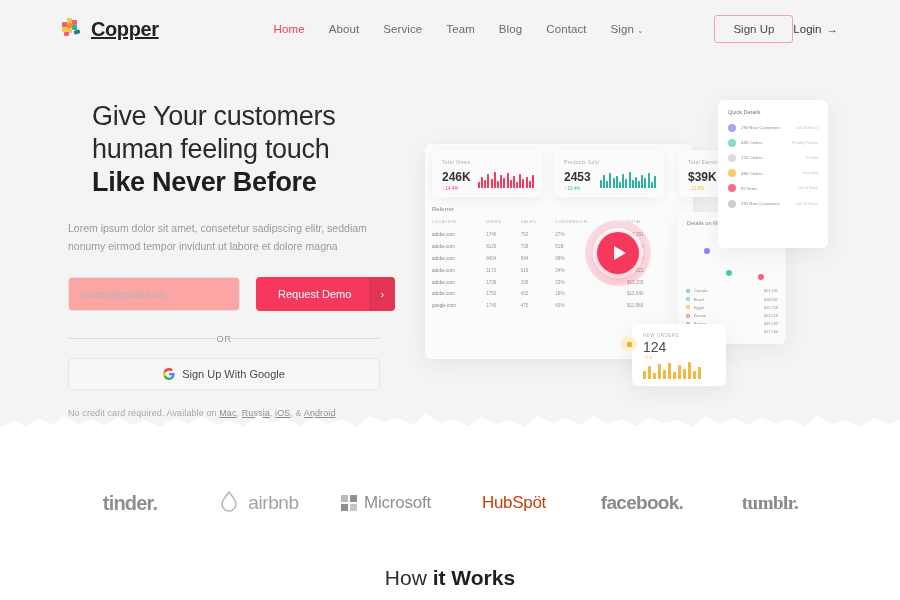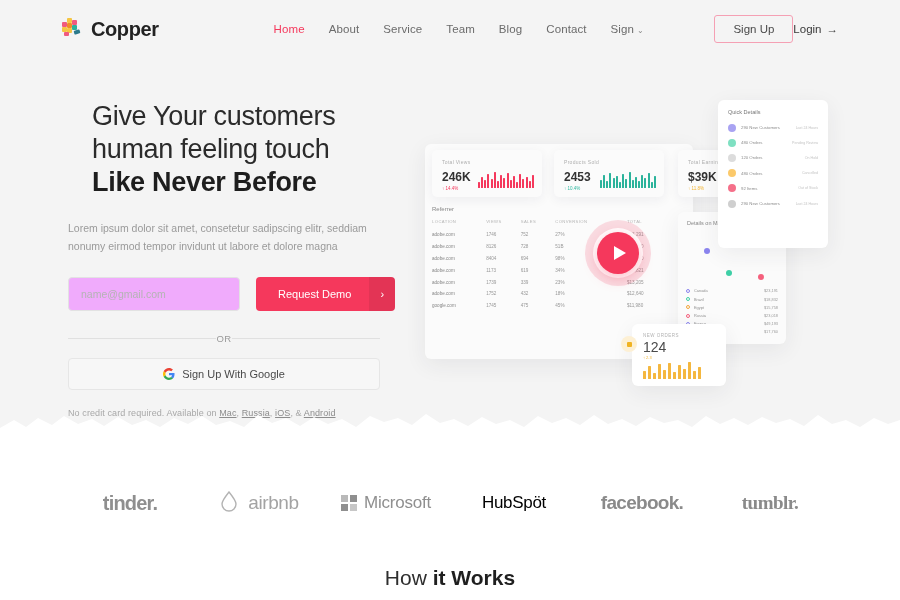--- a/index.html
+++ b/index.html
@@ -31,21 +31,21 @@
   .nav {
     position:absolute; left:0; top:0; width:900px; height:58px;
     display:flex; align-items:center; padding:0 62px;
   }
   .brand { display:flex; align-items:center; gap:7px; }
   .brand-mark { width:22px; height:22px; position:relative; }
   .brand-mark i {
     position:absolute; display:block; border-radius:1px;
   }
   .brand-text {
-    font-size:20px; font-weight:bold; letter-spacing:-0.4px; color:#222;
+    font-size:20px; font-weight:bold; letter-spacing:-0.4px; color:#222;text-decoration:underline;
   }
 
   .nav-links {
     display:flex; align-items:center; gap:0; margin-left:103px;
   }
   .nav-link {
     font-size:11.5px; color:#6b6b6b; padding:0 12px; cursor:pointer;
     white-space:nowrap; letter-spacing:0.1px;
   }
   .nav-link.active { color:#f5385c; }
@@ -69,21 +69,21 @@
   .h1 { font-size:27px; line-height:33px; color:#2b2b2b; font-weight:300; letter-spacing:-0.3px;margin-left:24px;}
   .h1 .bold { font-weight:bold; color:#1e1e1e; }
   .lead {
     margin-top:20px; font-size:10.5px; line-height:18px; color:#9a9a9a;
     width:312px;
   }
 
   .form-row { margin-top:22px; display:flex; align-items:stretch; gap:16px; }
   .email-input {
     width:172px; height:34px; border:1px solid #e2e2e2; border-radius:4px;
-    background:#f0abfc; padding:0 12px; font-size:10.5px; color:#555;
+    background:#fca5a5; padding:0 12px; font-size:10.5px; color:#555;
     font-family:inherit; outline:none;
   }
   .email-input::placeholder { color:#b4b4b4; }
   .btn-demo {
     display:flex; align-items:center; border:none; cursor:pointer;
     background:#f5385c; color:#fff; border-radius:4px;
     font-size:11px; font-family:inherit; height:34px;
     padding:0 0 0 22px; overflow:hidden;
   }
   .btn-demo .lbl { padding-right:18px; }
@@ -203,21 +203,21 @@
     position:absolute; left:0; top:478px; width:900px; height:50px;
     display:flex; align-items:center; justify-content:center; gap:0;
   }
   .logo-item {
     width:128px; display:flex; align-items:center; justify-content:center;
     gap:7px; color:#9b9b9b;
   }
   .lg-tinder { font-size:20px; font-weight:bold; letter-spacing:-0.8px; color:#8f8f8f; }
   .lg-airbnb { font-size:19px; letter-spacing:-0.4px; color:#a3a3a3; }
   .lg-ms     { font-size:17px; color:#8f8f8f; letter-spacing:-0.2px; }
-  .lg-hub    { font-size:17px; color:#000000; letter-spacing:-0.3px; }
+  .lg-hub    { font-size:17px; color:#c2410c; letter-spacing:-0.3px; }
   .lg-tumblr { font-size:19px; font-weight:bold; font-family:"Liberation Serif", serif; color:#8a8a8a; letter-spacing:-0.5px;}
   .lg-fb     { font-size:19px; font-weight:bold; color:#8a8a8a; letter-spacing:-0.7px; }
   .ms-grid { display:grid; grid-template-columns:7px 7px; grid-template-rows:7px 7px; gap:2px; }
   .ms-grid i { display:block; }
 
   .howworks {
     position:absolute; left:0; top:566px; width:900px; text-align:center;
     font-size:21px; color:#2e2e2e; font-weight:300;
   }
   .howworks b { font-weight:bold; color:#1f1f1f; }

